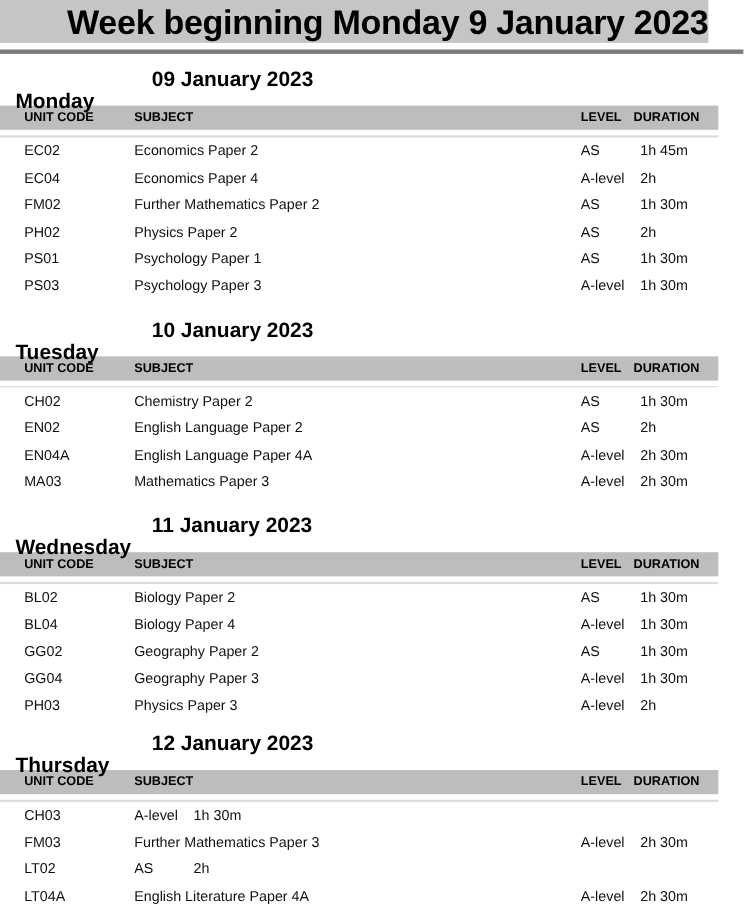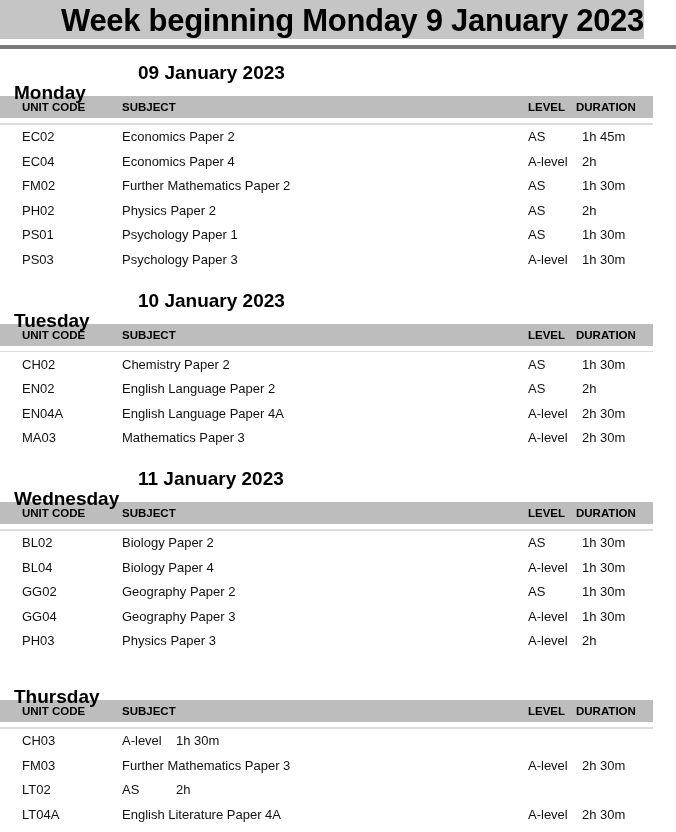--- a/index.html
+++ b/index.html
@@ -254,20 +254,21 @@
     <span class="col subject">Physics Paper 3</span>
     <span class="col level">A-level</span>
     <span class="col duration">2h</span>
   </div>
 </div>
   </section>
 
   <section class="day-section last">
     <div class="day-heading">
       <span class="day-name">Thursday</span>
+      <span class="day-date">12 January 2023</span>
     </div>
     <div class="table-header">
       <span class="col code">UNIT CODE</span>
       <span class="col subject">SUBJECT</span>
       <span class="col level">LEVEL</span>
       <span class="col duration">DURATION</span>
     </div>
     <div class="hairline"></div>
     <div class="rows">
   <div class="exam-row">

